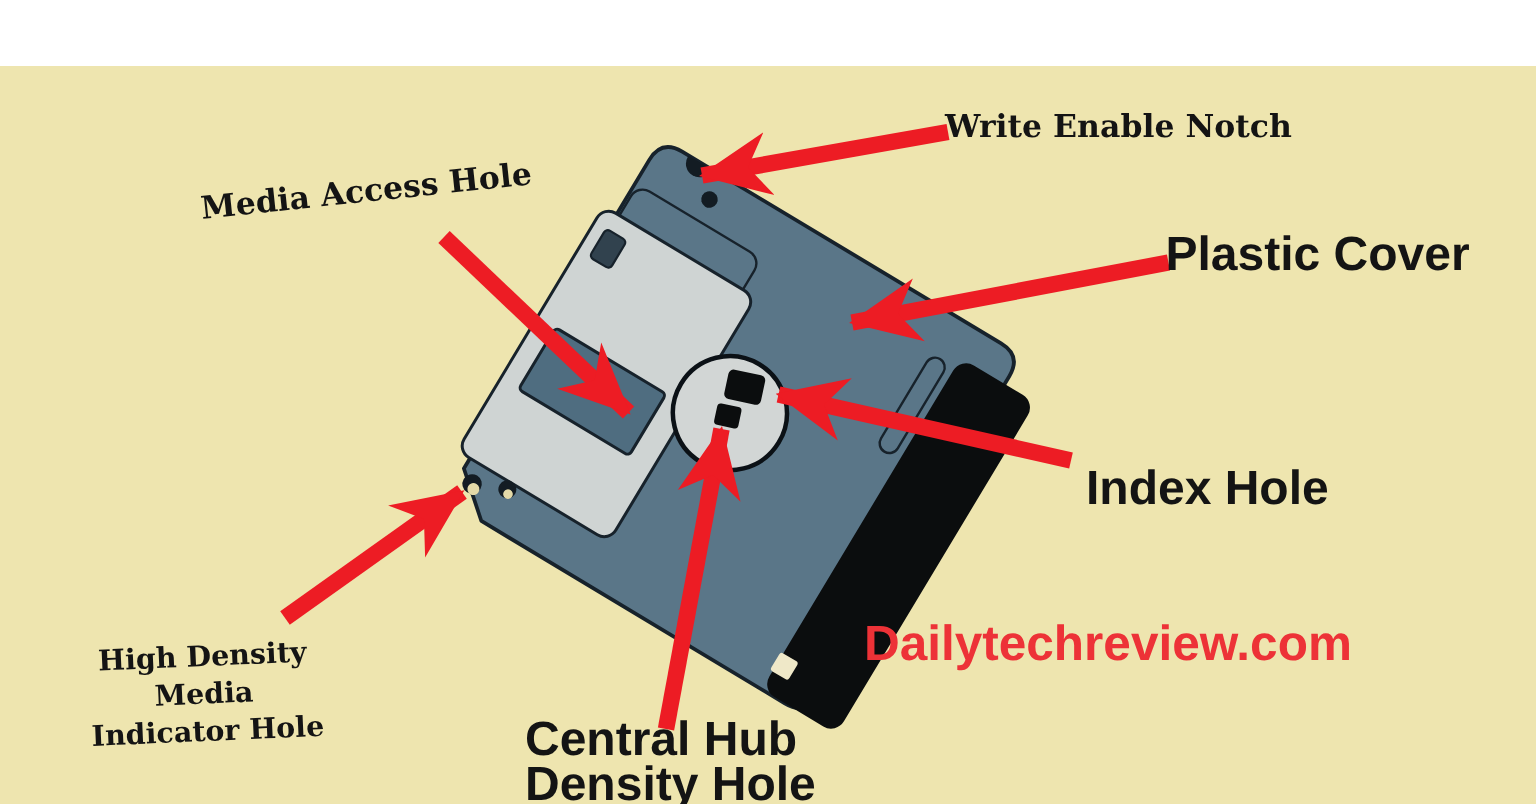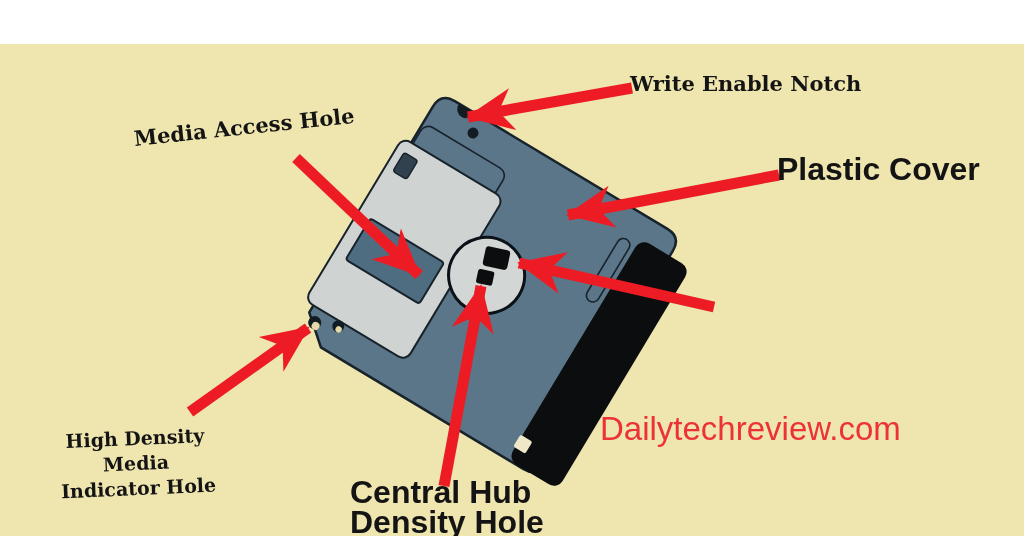--- a/index.html
+++ b/index.html
@@ -34,22 +34,22 @@
   .label-high-density{
     left:60px;top:382px;width:152px;
     text-align:center;font-size:19px;line-height:25px;
     transform:rotate(-2.5deg);
   }
   .label-central-hub{
     left:350px;top:433px;width:175px;
     line-height:30px;
   }
   .watermark{
-    left:600px;top:367px;
-    font-size:33px;font-weight:400;
+    left:576px;top:367px;
+    font-size:33px;font-weight:700;
     color:var(--color-watermark,#ED3237);
   }
   .lline{display:block;}
 </style>
 </head>
 <body>
 
 <div id="canvas">
 
   <svg id="scene" viewBox="0 0 1024 536" xmlns="http://www.w3.org/2000/svg">
@@ -111,20 +111,21 @@
       <line x1="190" y1="368" x2="308" y2="284" marker-end="url(#ah)"></line>
     </g>
   </svg>
 
   <div class="label slab label-write-enable">Write Enable Notch</div>
 
   <div class="label slab label-media-access">Media Access Hole</div>
 
   <div class="label sans label-plastic-cover">Plastic Cover</div>
 
+  <div class="label sans label-index-hole">Index Hole</div>
 
   <div class="label slab label-high-density">
     <span class="lline">High Density</span>
     <span class="lline">Media</span>
     <span class="lline">Indicator Hole</span>
   </div>
 
   <div class="label sans label-central-hub">
     <span class="lline">Central Hub</span>
     <span class="lline">Density Hole</span>

